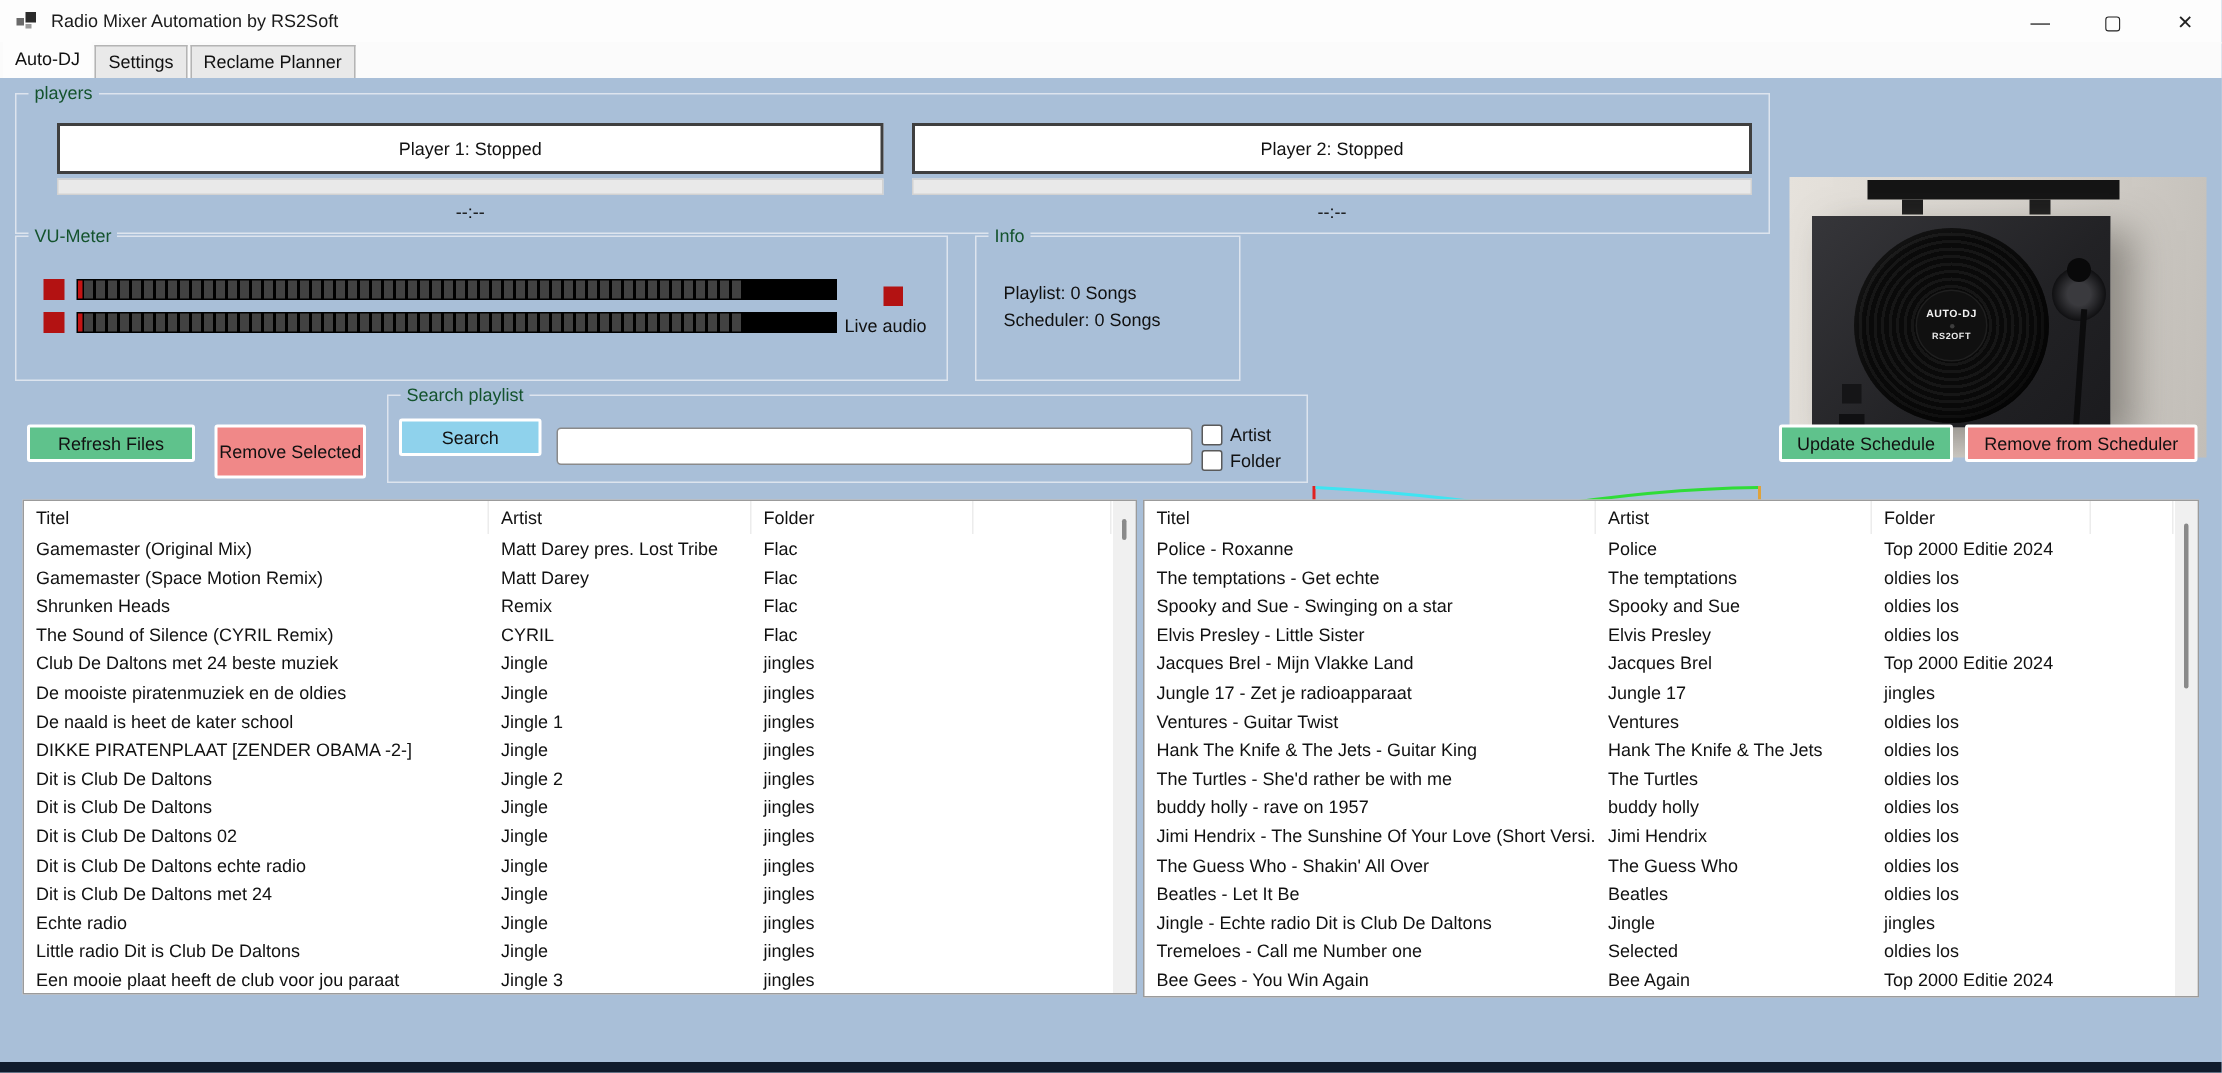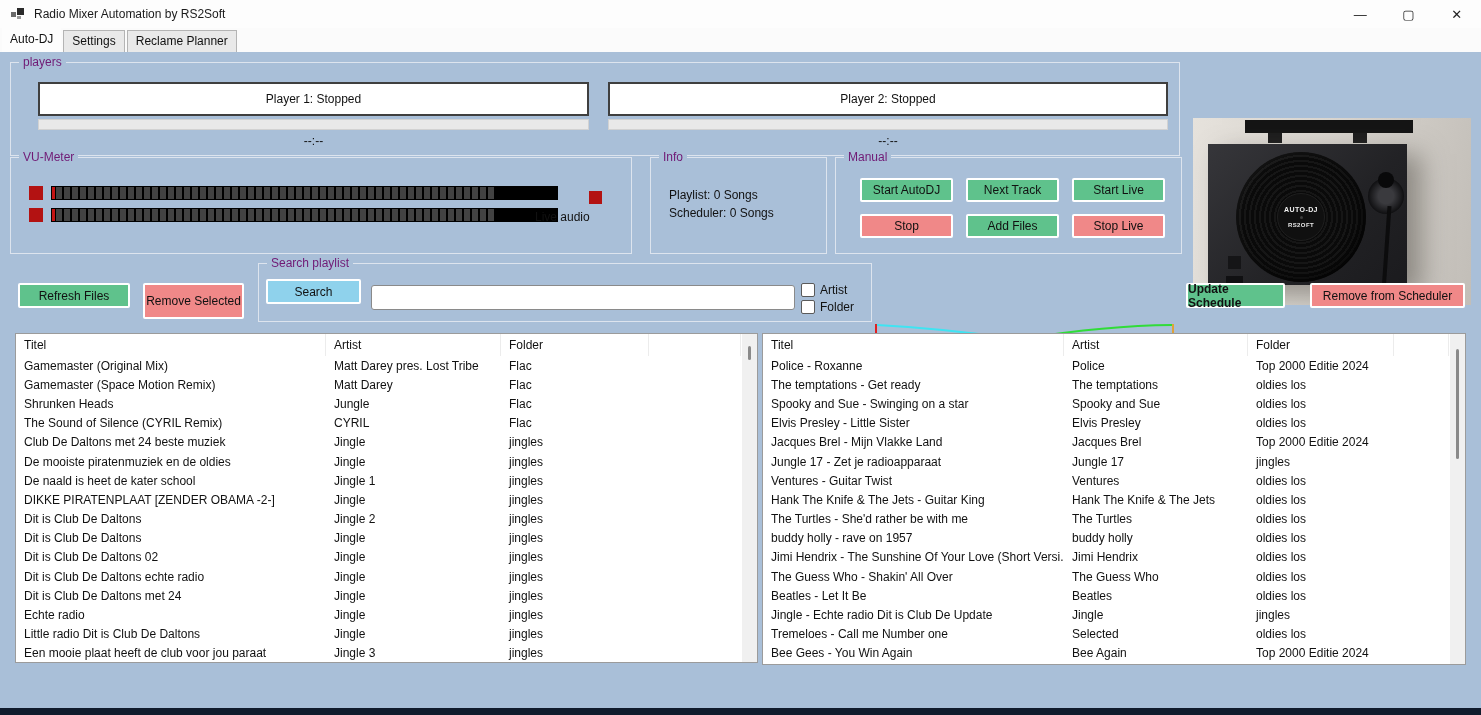--- a/index.html
+++ b/index.html
@@ -24,21 +24,21 @@
   .tabstrip{position:absolute;top:28px;left:0;width:100%;height:24px;background:#fbfbfb;display:flex;align-items:flex-end;}
   .tab{font-size:12px;color:#111;padding:4px 8px 5px 8px;margin-left:2px;white-space:nowrap;}
   .tab.active{background:#fdfdfd;height:15px;padding-top:5px;}
   .tab.inactive{background:#e9e9e9;border:1px solid #b4b4b4;border-bottom:none;padding:3px 8px 4px 8px;}
 
   .content{position:absolute;top:52px;left:0;width:1481px;height:663px;background:var(--background,#a9bfd8);}
 
   
   .groupbox{position:absolute;border:1px solid #dde4ee;}
   .gb-label{position:absolute;top:-8px;left:8px;background:var(--background,#a9bfd8);
-            padding:0 4px;font-size:12px;color:#701a75;line-height:14px;}
+            padding:0 4px;font-size:12px;color:#14532d;line-height:14px;}
 
   
   .player-box{position:absolute;background:#fff;border:2px solid #3f3f3f;height:30px;
               display:flex;align-items:center;justify-content:center;font-size:12px;color:#111;}
   .player-progress{position:absolute;height:9px;background:#e9e9e9;border:1px solid #d2d2d2;}
   .player-time{position:absolute;font-size:12px;color:#111;text-align:center;}
 
   
   .vu-red-sq{position:absolute;width:14px;height:14px;background:var(--vu-red,#b31212);}
   .vu-bar{position:absolute;width:507px;height:14px;background:#000;}
@@ -172,38 +172,29 @@
       <div class="vu-bar" style="left:40px;top:28px;">
         <div class="vu-lead"></div>
         <div class="vu-segs"></div>
       </div>
       <div class="vu-red-sq" style="left:18px;top:50px;"></div>
       <div class="vu-bar" style="left:40px;top:50px;">
         <div class="vu-lead"></div>
         <div class="vu-segs"></div>
       </div>
       <div class="vu-red-sq" style="left:578px;top:33px;width:13px;height:13px;"></div>
-      <div class="live-label" style="left:524px;top:52px;">Live audio</div>
+      <div class="live-label" style="left:552px;top:52px;">Live audio</div>
     </div>
 
     <div class="groupbox" style="left:650px;top:105px;width:175px;height:95px;">
       <div class="gb-label">Info</div>
       <div class="info-line" style="left:18px;top:30px;">Playlist: 0 Songs</div>
       <div class="info-line" style="left:18px;top:48px;">Scheduler: 0 Songs</div>
     </div>
 
-    <div class="groupbox" style="left:835px;top:105px;width:345px;height:95px;">
-      <div class="gb-label">Manual</div>
-      <div class="btn green" style="left:24px;top:20px;width:93px;height:24px;">Start AutoDJ</div>
-      <div class="btn green" style="left:130px;top:20px;width:93px;height:24px;">Next Track</div>
-      <div class="btn green" style="left:236px;top:20px;width:93px;height:24px;">Start Live</div>
-      <div class="btn red" style="left:24px;top:56px;width:93px;height:24px;">Stop</div>
-      <div class="btn green" style="left:130px;top:56px;width:93px;height:24px;">Add Files</div>
-      <div class="btn red" style="left:236px;top:56px;width:93px;height:24px;">Stop Live</div>
-    </div>
 
     <div class="btn green" style="left:18px;top:231px;width:112px;height:25px;">Refresh Files</div>
     <div class="btn red" style="left:143px;top:231px;width:101px;height:36px;">Remove Selected</div>
 
     <div class="groupbox" style="left:258px;top:211px;width:612px;height:57px;">
       <div class="gb-label">Search playlist</div>
       <div class="btn blue" style="left:7px;top:15px;width:95px;height:25px;">Search</div>
       <input class="search-input" style="left: 112px; top: 21px; width: 424px; height: 25px;" value="">
       <div class="cb-row" style="left:542px;top:19px;">
         <span class="cb-box"></span>
@@ -215,21 +206,21 @@
       </div>
     </div>
 
     <svg class="xfade" viewBox="0 0 301 52">
       <line x1="2" y1="4" x2="2" y2="48" style="stroke:var(--curve-left);stroke-width:2"></line>
       <line x1="299" y1="4" x2="299" y2="48" style="stroke:var(--curve-right);stroke-width:2"></line>
       <path d="M3,5 C 100,10 200,26 298,47" fill="none" style="stroke:var(--curve-cyan);stroke-width:2"></path>
       <path d="M3,47 C 100,26 200,6 298,5" fill="none" style="stroke:var(--curve-green);stroke-width:2"></path>
     </svg>
 
-    <div class="btn green" style="left:1186px;top:231px;width:99px;height:25px;font-weight:bold;">Update Schedule</div>
+    <div class="btn green" style="left:1186px;top:231px;width:116px;height:25px;">Update Schedule</div>
     <div class="btn red" style="left:1310px;top:231px;width:155px;height:25px;">Remove from Scheduler</div>
 
     <div class="table" style="left:15px;top:281px;width:741px;height:328px;">
       <div class="vscroll">
         <div class="vthumb" style="top:12px;height:14px;"></div>
       </div>
     <div class="t-head lib-cols">
           <div class="t-hcell">Titel</div>
           <div class="t-hcell">Artist</div>
           <div class="t-hcell">Folder</div>
@@ -242,21 +233,21 @@
           <div class="t-cell"></div>
         </div>
         <div class="t-row lib-cols">
           <div class="t-cell">Gamemaster (Space Motion Remix)</div>
           <div class="t-cell">Matt Darey</div>
           <div class="t-cell">Flac</div>
           <div class="t-cell"></div>
         </div>
         <div class="t-row lib-cols">
           <div class="t-cell">Shrunken Heads</div>
-          <div class="t-cell">Jungle</div>
+          <div class="t-cell">Remix</div>
           <div class="t-cell">Flac</div>
           <div class="t-cell"></div>
         </div>
         <div class="t-row lib-cols">
           <div class="t-cell">The Sound of Silence (CYRIL Remix)</div>
           <div class="t-cell">CYRIL</div>
           <div class="t-cell">Flac</div>
           <div class="t-cell"></div>
         </div>
         <div class="t-row lib-cols">
@@ -343,21 +334,21 @@
           <div class="t-hcell">Folder</div>
           <div class="t-hcell"></div>
         </div>
         <div class="t-row sched-cols">
           <div class="t-cell">Police - Roxanne</div>
           <div class="t-cell">Police</div>
           <div class="t-cell">Top 2000 Editie 2024</div>
           <div class="t-cell"></div>
         </div>
         <div class="t-row sched-cols">
-          <div class="t-cell">The temptations - Get ready</div>
+          <div class="t-cell">The temptations - Get echte</div>
           <div class="t-cell">The temptations</div>
           <div class="t-cell">oldies los</div>
           <div class="t-cell"></div>
         </div>
         <div class="t-row sched-cols">
           <div class="t-cell">Spooky and Sue - Swinging on a star</div>
           <div class="t-cell">Spooky and Sue</div>
           <div class="t-cell">oldies los</div>
           <div class="t-cell"></div>
         </div>
@@ -415,21 +406,21 @@
           <div class="t-cell">oldies los</div>
           <div class="t-cell"></div>
         </div>
         <div class="t-row sched-cols">
           <div class="t-cell">Beatles - Let It Be</div>
           <div class="t-cell">Beatles</div>
           <div class="t-cell">oldies los</div>
           <div class="t-cell"></div>
         </div>
         <div class="t-row sched-cols">
-          <div class="t-cell">Jingle - Echte radio Dit is Club De Update</div>
+          <div class="t-cell">Jingle - Echte radio Dit is Club De Daltons</div>
           <div class="t-cell">Jingle</div>
           <div class="t-cell">jingles</div>
           <div class="t-cell"></div>
         </div>
         <div class="t-row sched-cols">
           <div class="t-cell">Tremeloes - Call me Number one</div>
           <div class="t-cell">Selected</div>
           <div class="t-cell">oldies los</div>
           <div class="t-cell"></div>
         </div>

